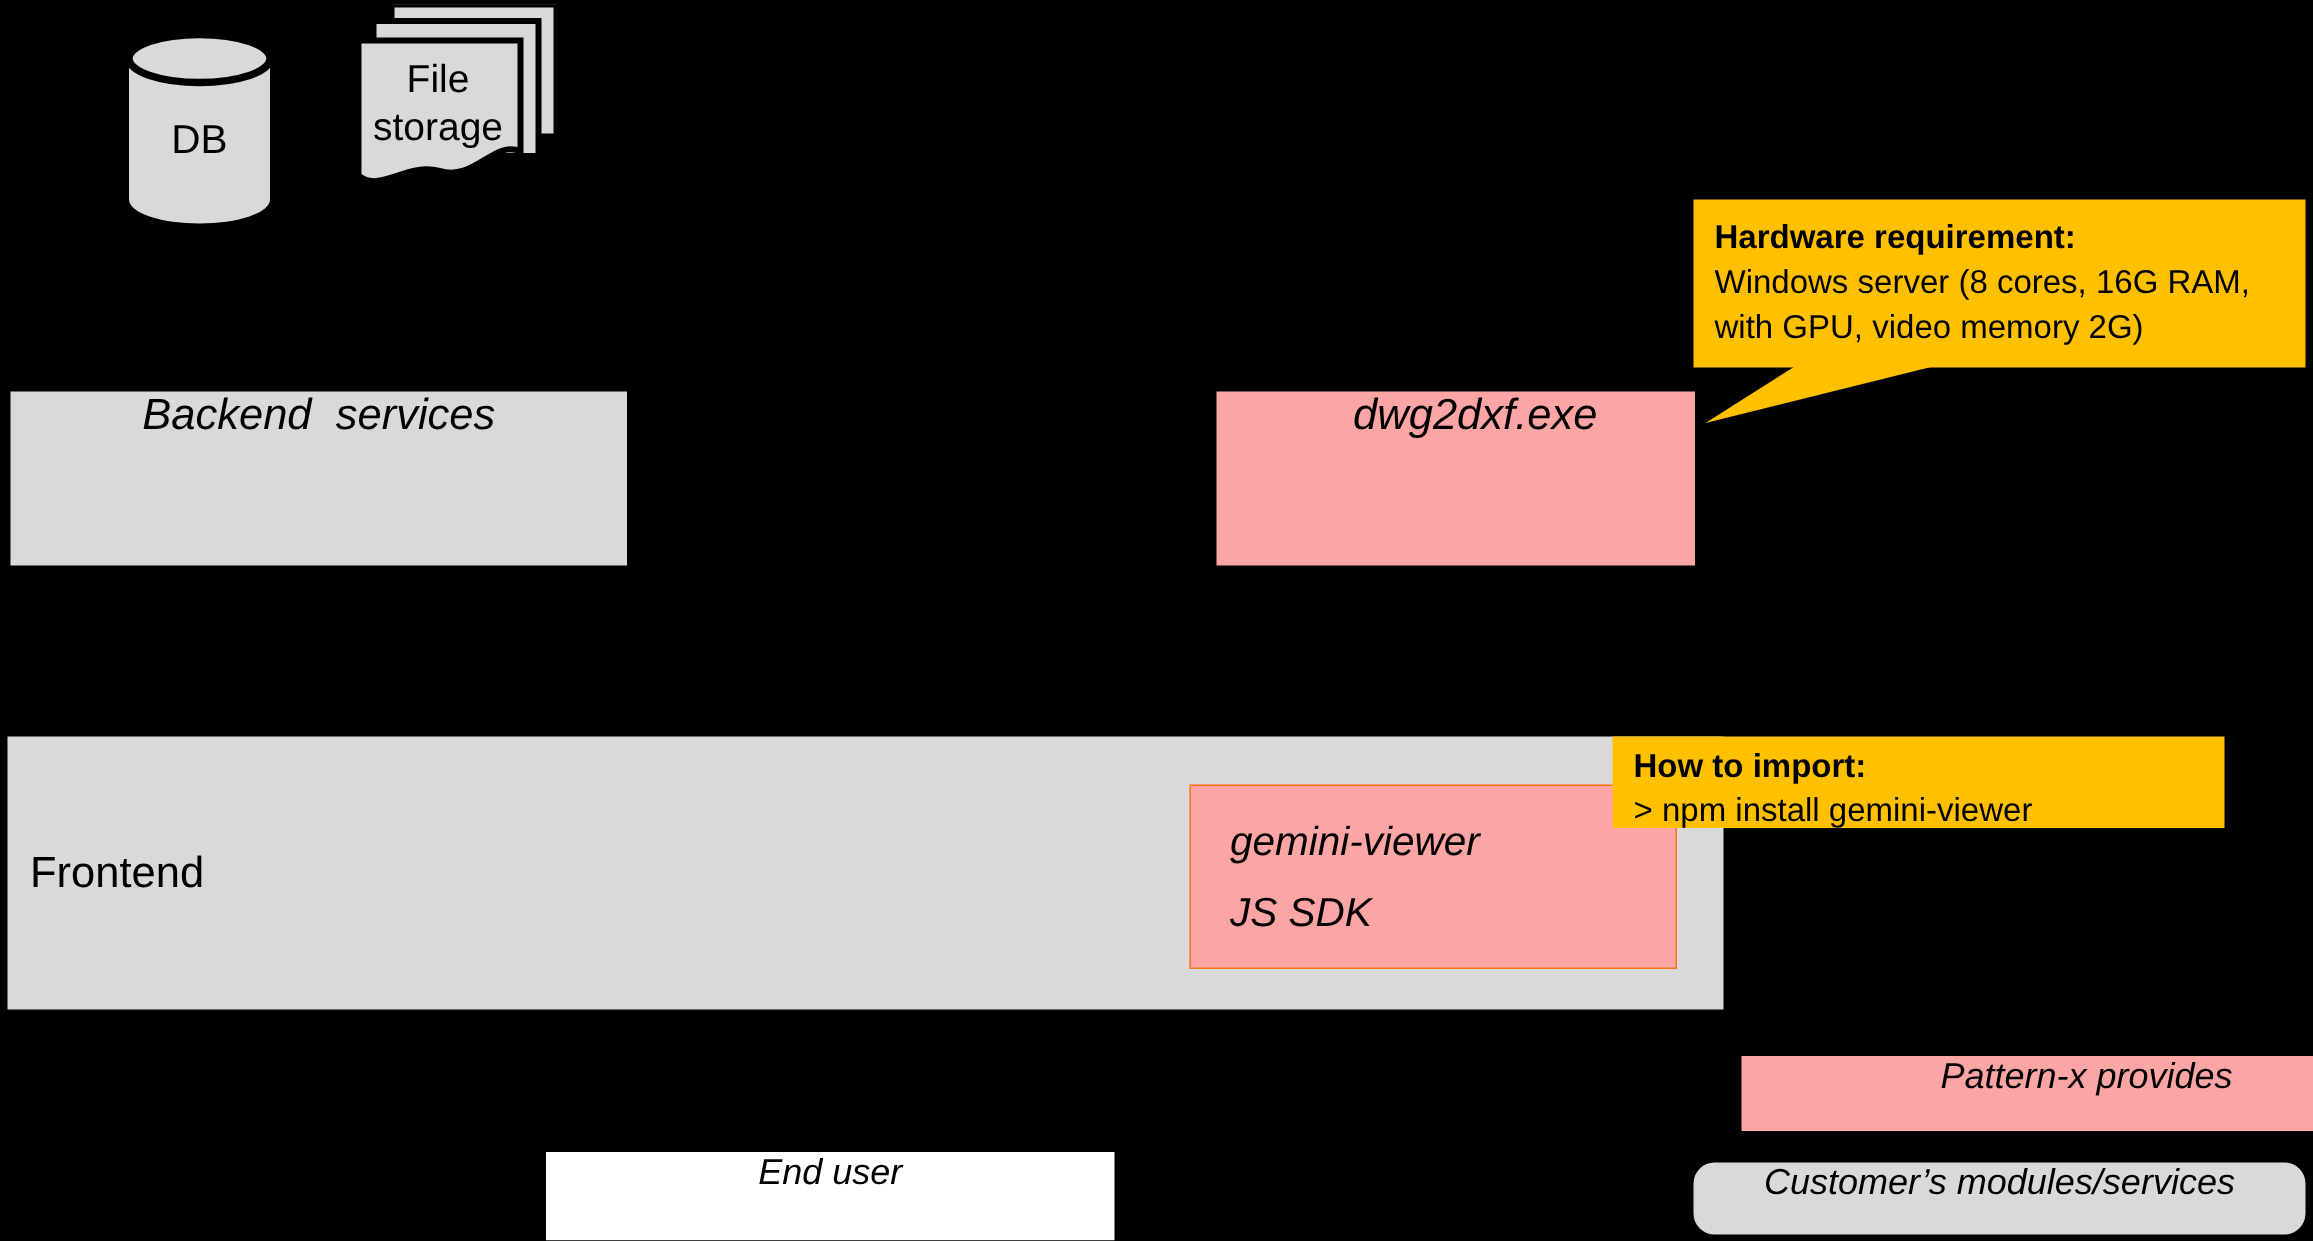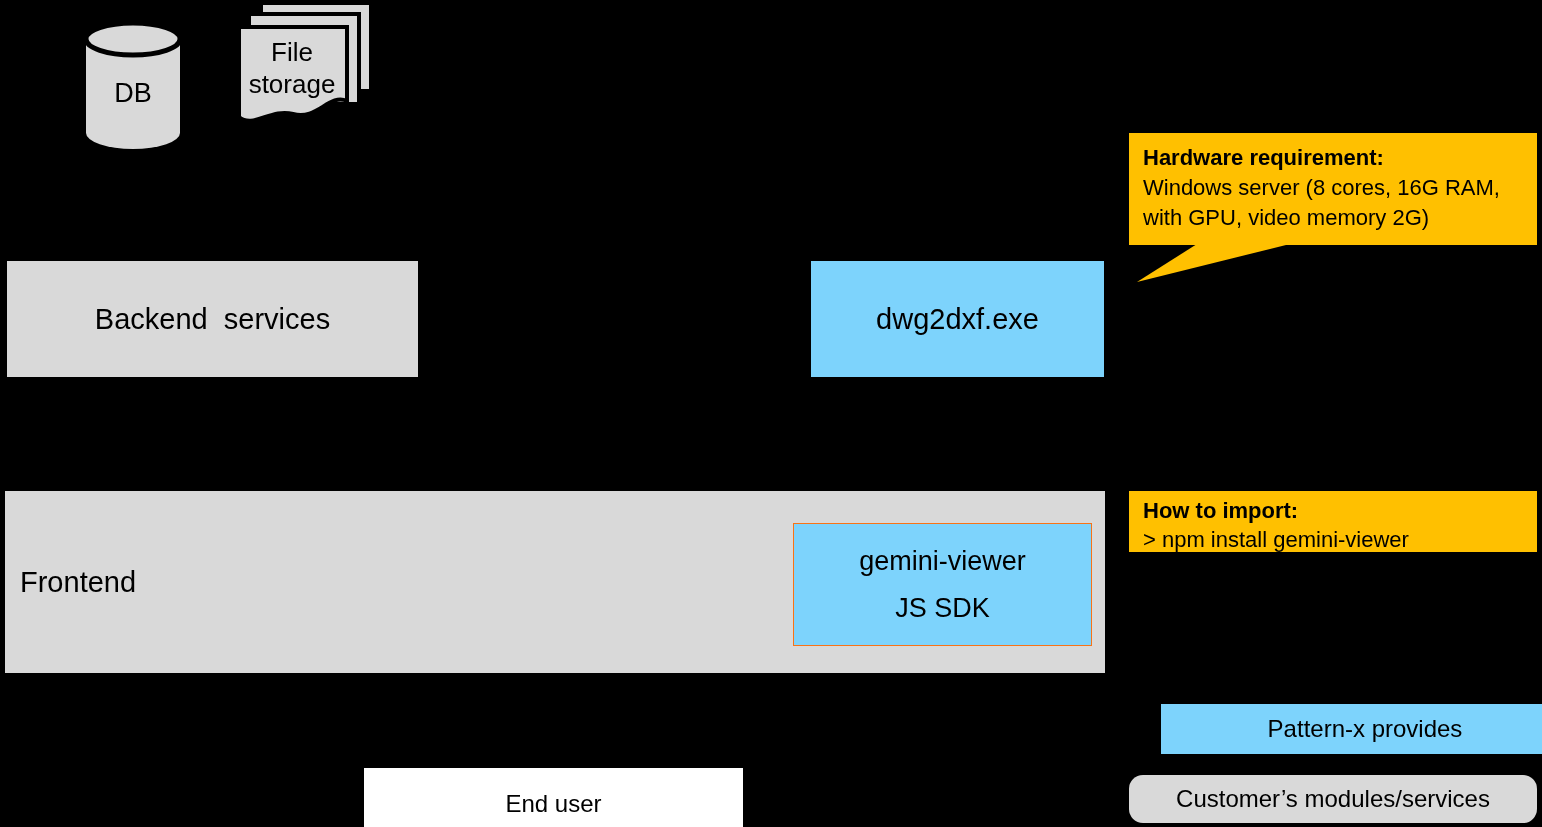--- a/index.html
+++ b/index.html
@@ -1,54 +1,54 @@
 <!DOCTYPE html>
 <html><head>
 <meta charset="utf-8">
 <style>
   html,body { margin:0; padding:0; background:#000; }
   .stage {
     position:relative; width:1542px; height:827px; overflow:hidden;
     background:#000000; font-family:"Liberation Sans", sans-serif; color:#000;
   }
   .abs { position:absolute; }
-  .box { position:absolute; display:flex; align-items:center; justify-content:center; }
+  .box { position:absolute; display:flex; justify-content:center;font-style:italic; }
   .gray  { background:#D9D9D9; }
-  .blue  { background:#7dd3fc; }
+  .blue  { background:#fca5a5;padding-left:26px; }
   .white { background:#FFFFFF; }
   .label-29 { font-size:29px; white-space:pre; }
   .label-24 { font-size:24px; }
 
   
   .db-icon { left:83px; top:20px; width:100px; height:132px; }
   .db-label { position:absolute; left:0; top:30px; width:100%; height:86px;
     display:flex; align-items:center; justify-content:center; font-size:27px; }
   .file-icon { left:237px; top:3px; width:138px; height:133px; }
   .file-label { position:absolute; left:0; top:24px; width:110px; height:84px;
     display:flex; align-items:center; justify-content:center; text-align:center;
     font-size:26px; line-height:1.22; }
 
   
   .backend-box { left:7px; top:261px; width:411px; height:116px; }
   .dwg-box     { left:811px; top:261px; width:293px; height:116px; }
-  .frontend-box{ left:5px; top:491px; width:1100px; height:182px; }
+  .frontend-box{ left:5px; top:491px; width:1100px; height:182px;padding-left:44px; }
   .frontend-label { position:absolute; left:15px; top:0; height:100%;
     display:flex; align-items:center; font-size:29px; }
   .gemini-box  { left:793px; top:523px; width:297px; height:121px;
     border:1px solid #f97316; flex-direction:column; gap:16px; font-size:27px; }
   .enduser-box { left:364px; top:768px; width:379px; height:72px; }
 
   
   .note { position:absolute; background:#FFC000; padding:10px 14px 0 14px;
     font-size:22px; line-height:30px; }
   .note .title { font-weight:bold; }
   .note .body  { white-space:pre-line; }
   .hw-note     { left:1129px; top:133px; width:380px; height:102px; }
   .invoke-note { left:1129px; top:310px; width:380px; height:56px; padding-top:5px; line-height:29px; }
-  .import-note { left:1129px; top:491px; width:380px; height:56px; padding-top:5px; line-height:29px; }
+  .import-note { left:1075px; top:491px; width:380px; height:56px; padding-top:5px; line-height:29px; }
   .tail-svg { left:1129px; top:244px; width:170px; height:42px; }
 
   
   .legend-provides { left:1161px; top:704px; width:408px; height:50px; font-size:24px; }
   .legend-customer { left:1129px; top:775px; width:408px; height:48px; font-size:24px;border-radius:14px; }
 </style>
 </head>
 <body>
 
 <div class="stage">

